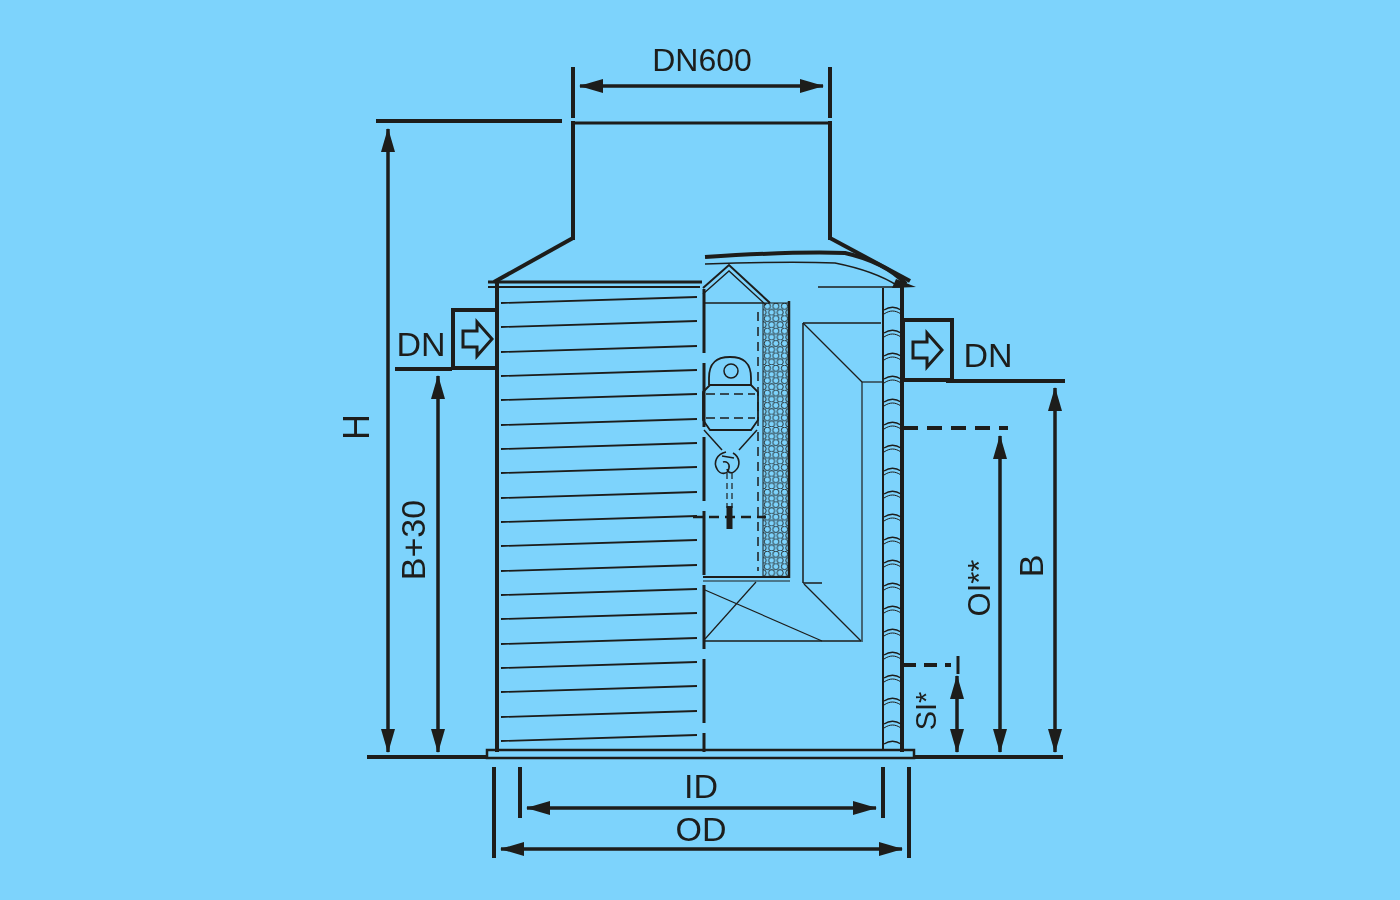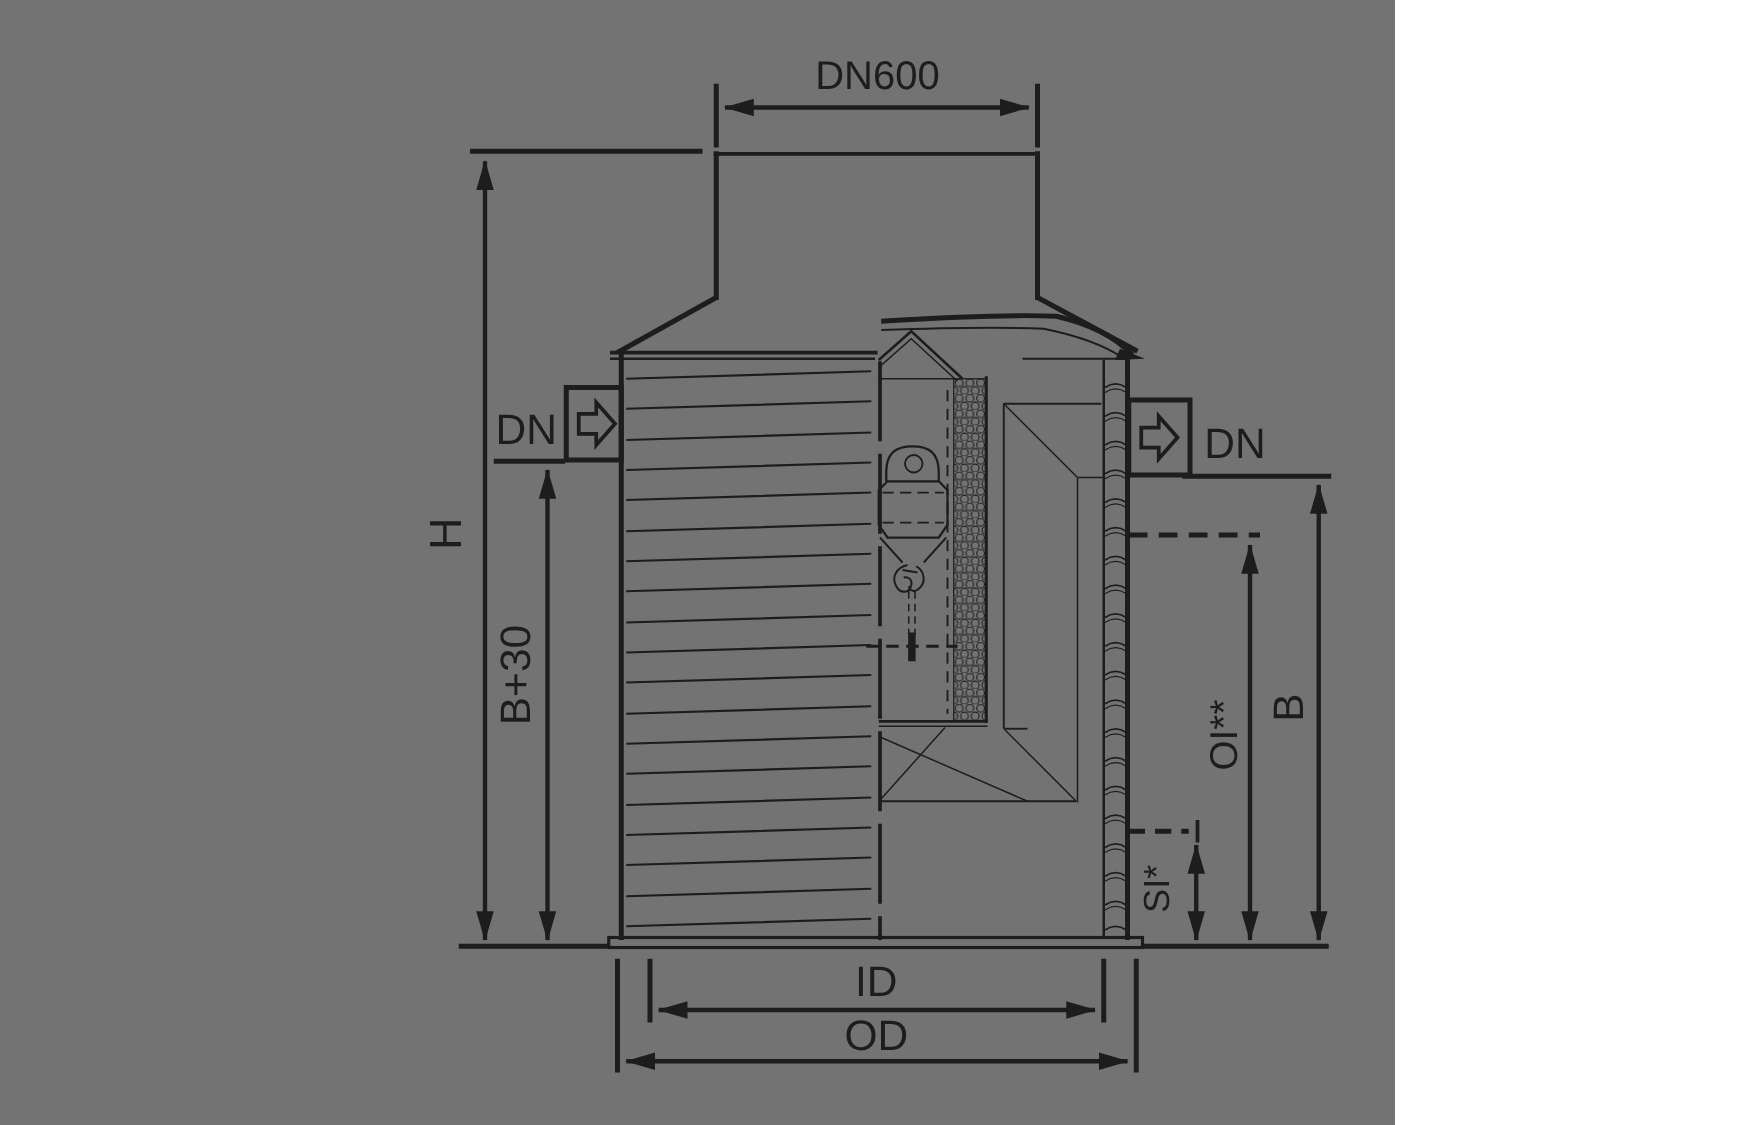--- a/index.html
+++ b/index.html
@@ -1,16 +1,16 @@
 <!DOCTYPE html>
 <html><head>
 <meta charset="utf-8">
 <style>
   html,body{margin:0;padding:0;background:#ffffff;}
-  .canvas{position:relative;width:1116px;height:900px;background:#737373;overflow:hidden;
+  .canvas{position:relative;width:1400px;height:900px;background:#7dd3fc;overflow:hidden;
           font-family:"Liberation Sans", sans-serif;}
   svg{display:block;}
   text{font-family:"Liberation Sans", sans-serif;fill:#1d1d1b;}
 </style>
 </head>
 <body>
 
 <div class="canvas">
 <svg width="1400" height="900" viewBox="0 0 1400 900">
   <defs>

